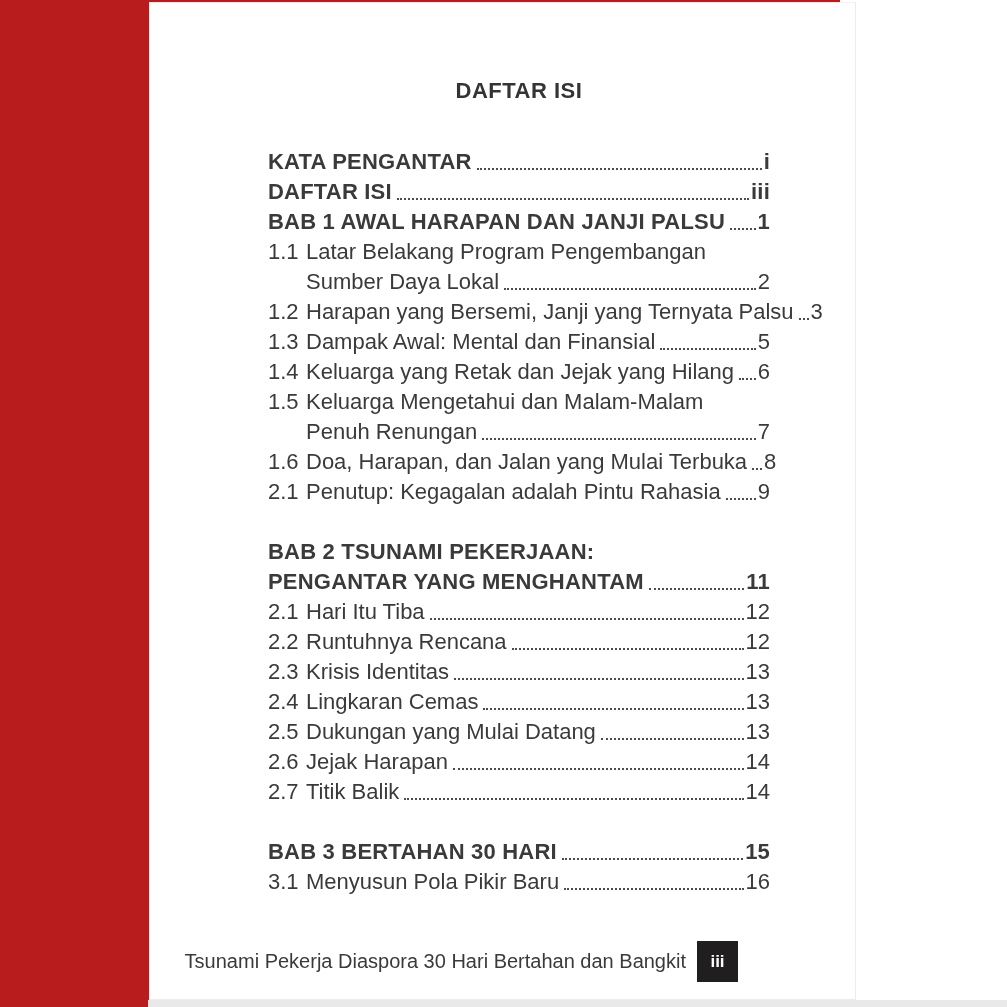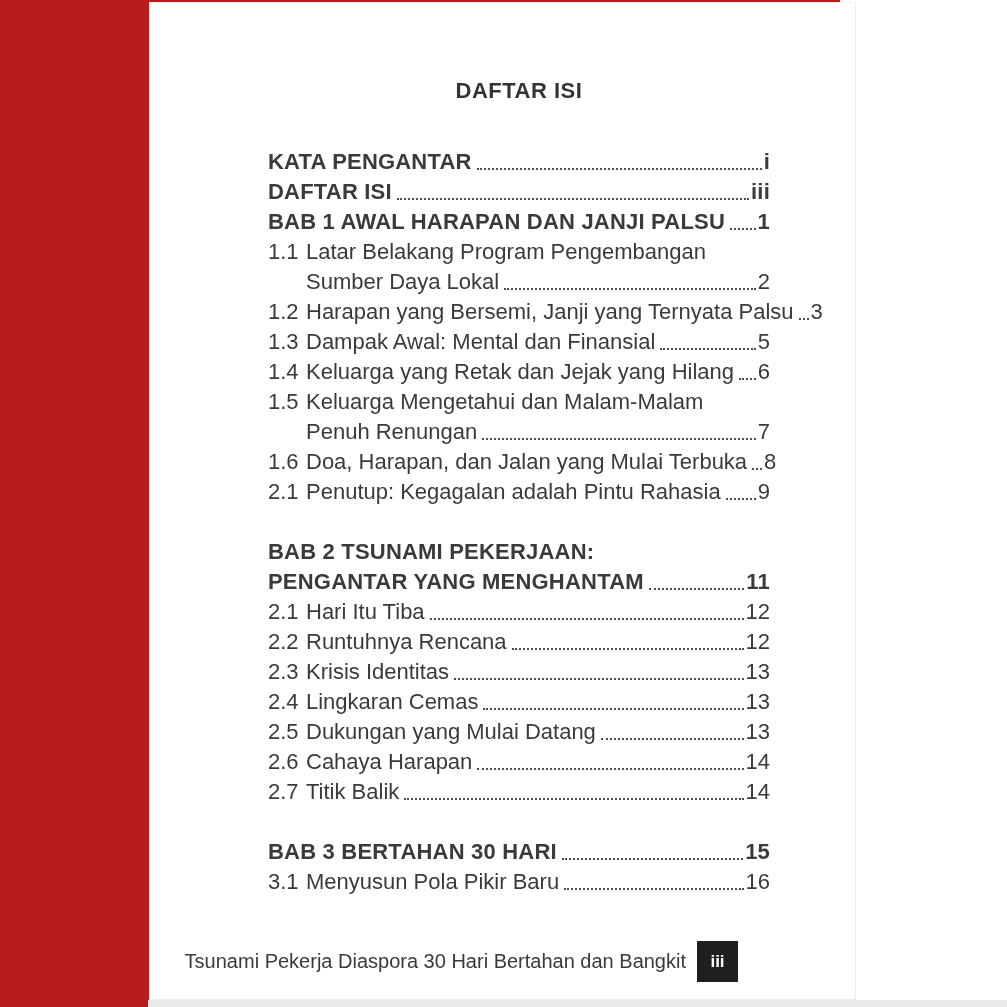--- a/index.html
+++ b/index.html
@@ -208,21 +208,21 @@
           <span class="pagenum">13</span>
         </div>
         <div class="row section">
           <span class="num">2.5</span>
           <span class="text">Dukungan yang Mulai Datang</span>
           <span class="leader"></span>
           <span class="pagenum">13</span>
         </div>
         <div class="row section">
           <span class="num">2.6</span>
-          <span class="text">Cahaya Harapan</span>
+          <span class="text">Jejak Harapan</span>
           <span class="leader"></span>
           <span class="pagenum">14</span>
         </div>
         <div class="row section">
           <span class="num">2.7</span>
           <span class="text">Titik Balik</span>
           <span class="leader"></span>
           <span class="pagenum">14</span>
         </div>
         <div class="row spacer"></div>

